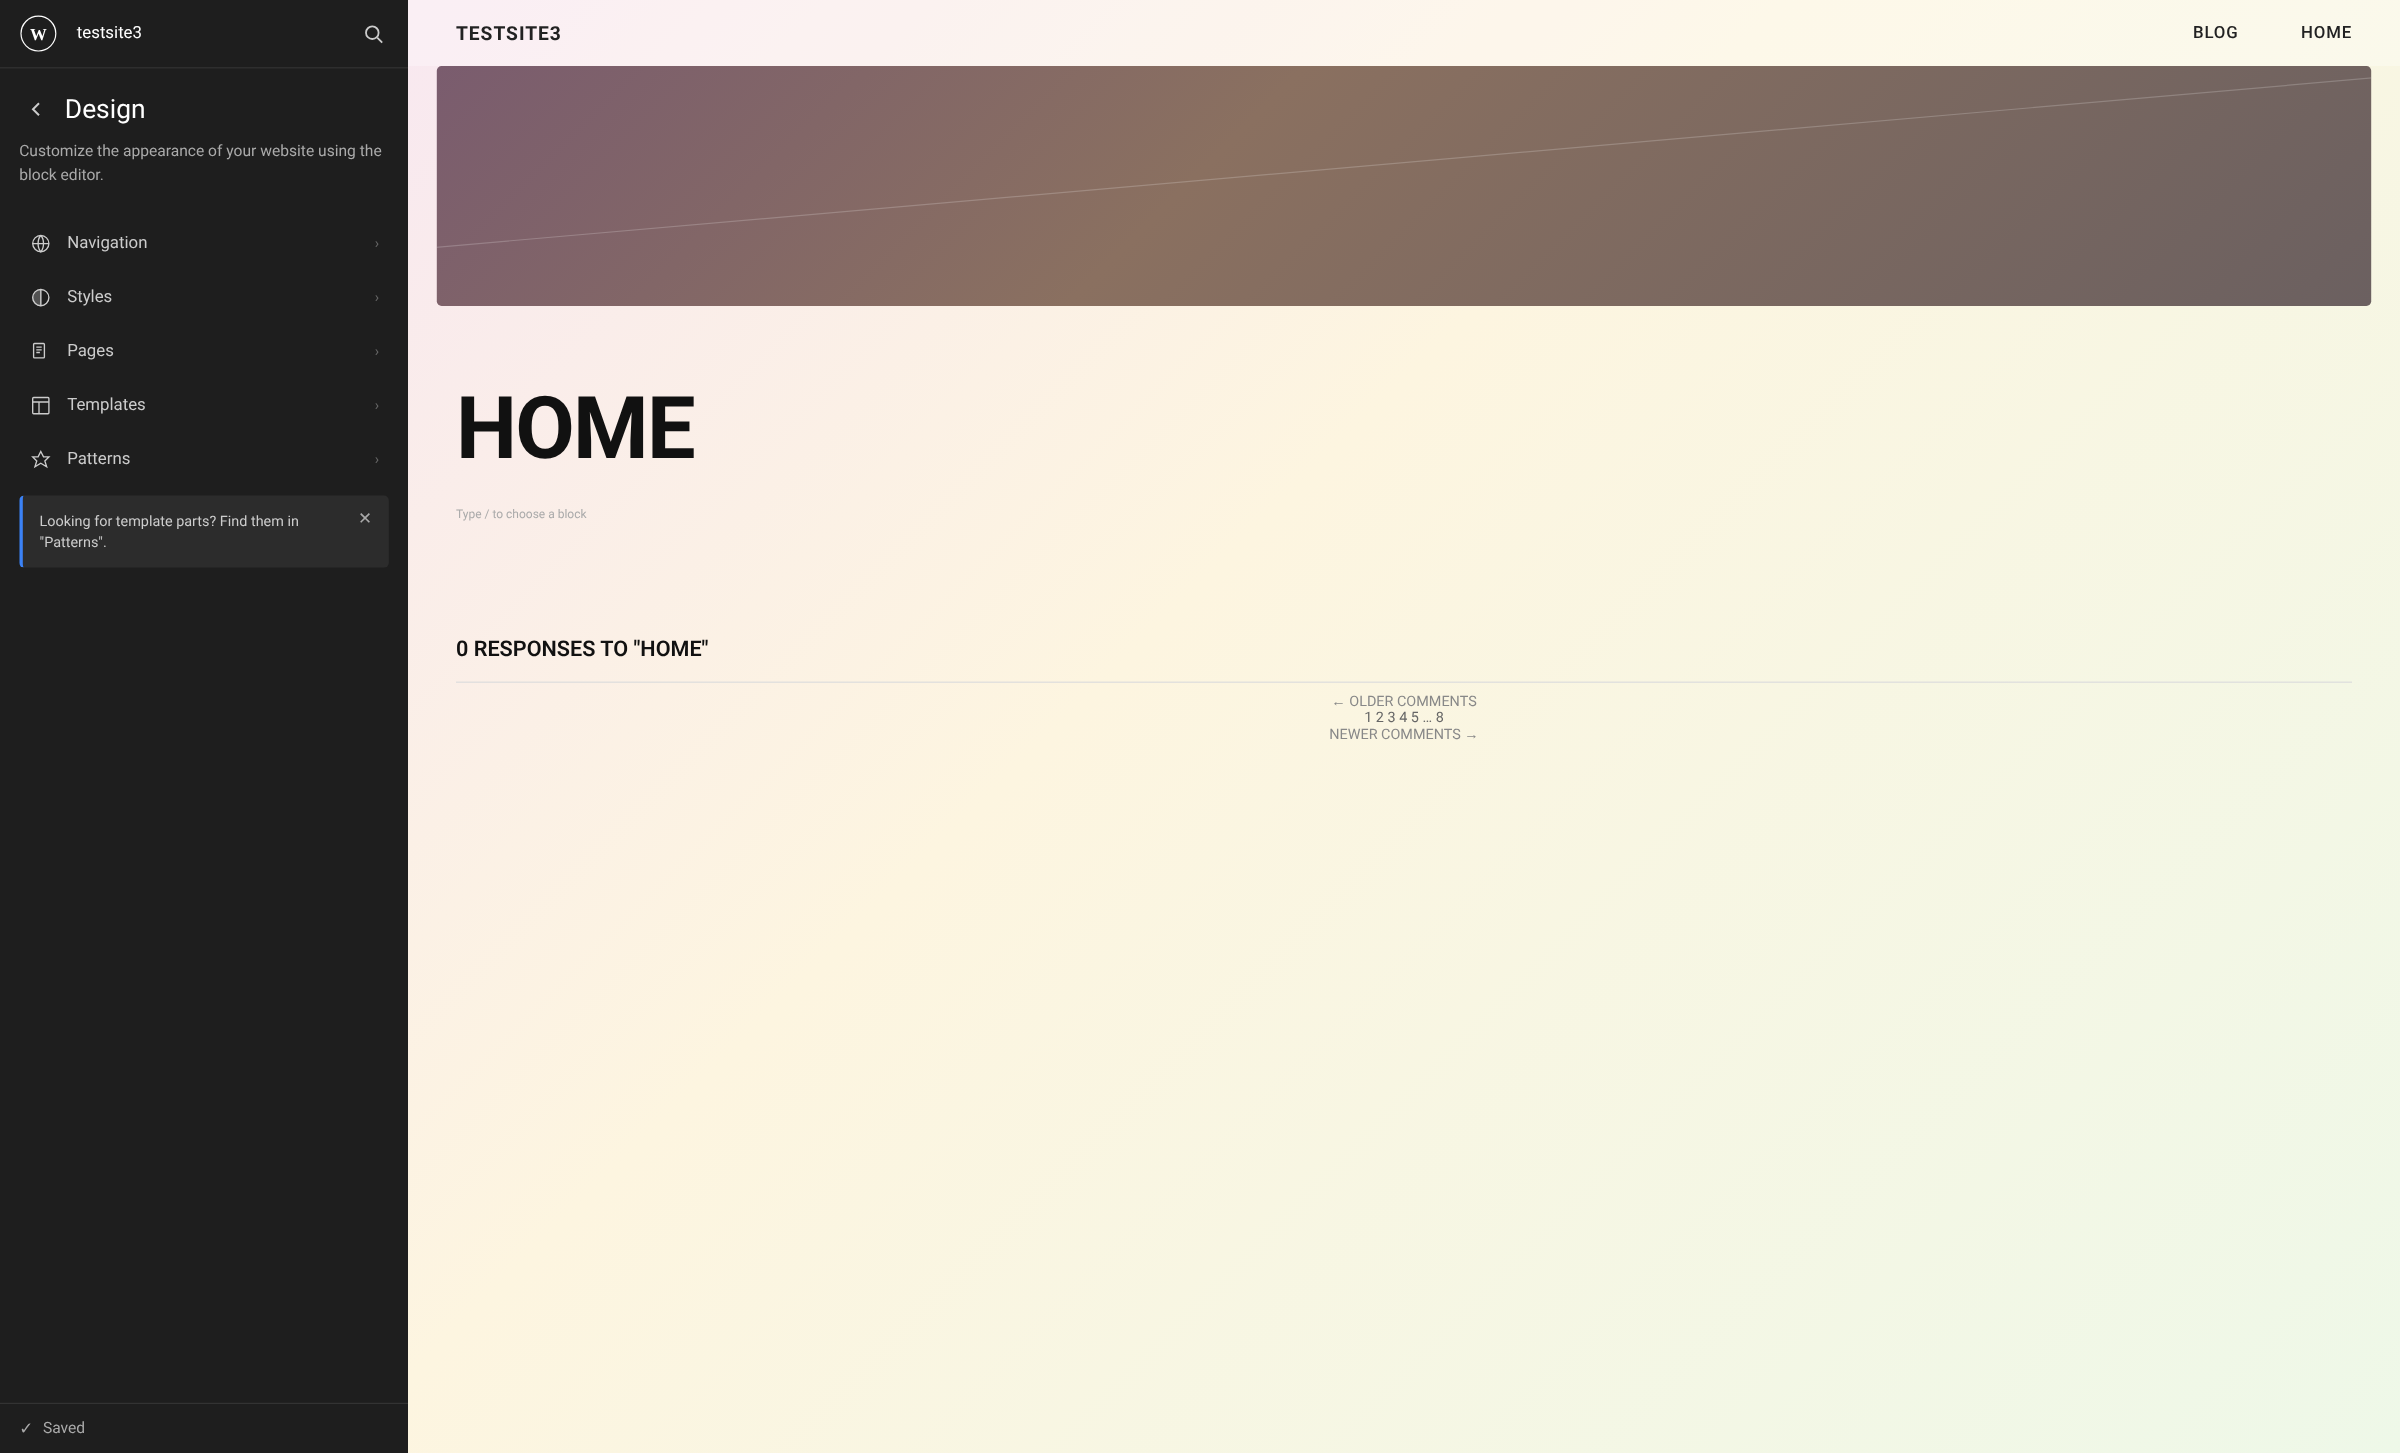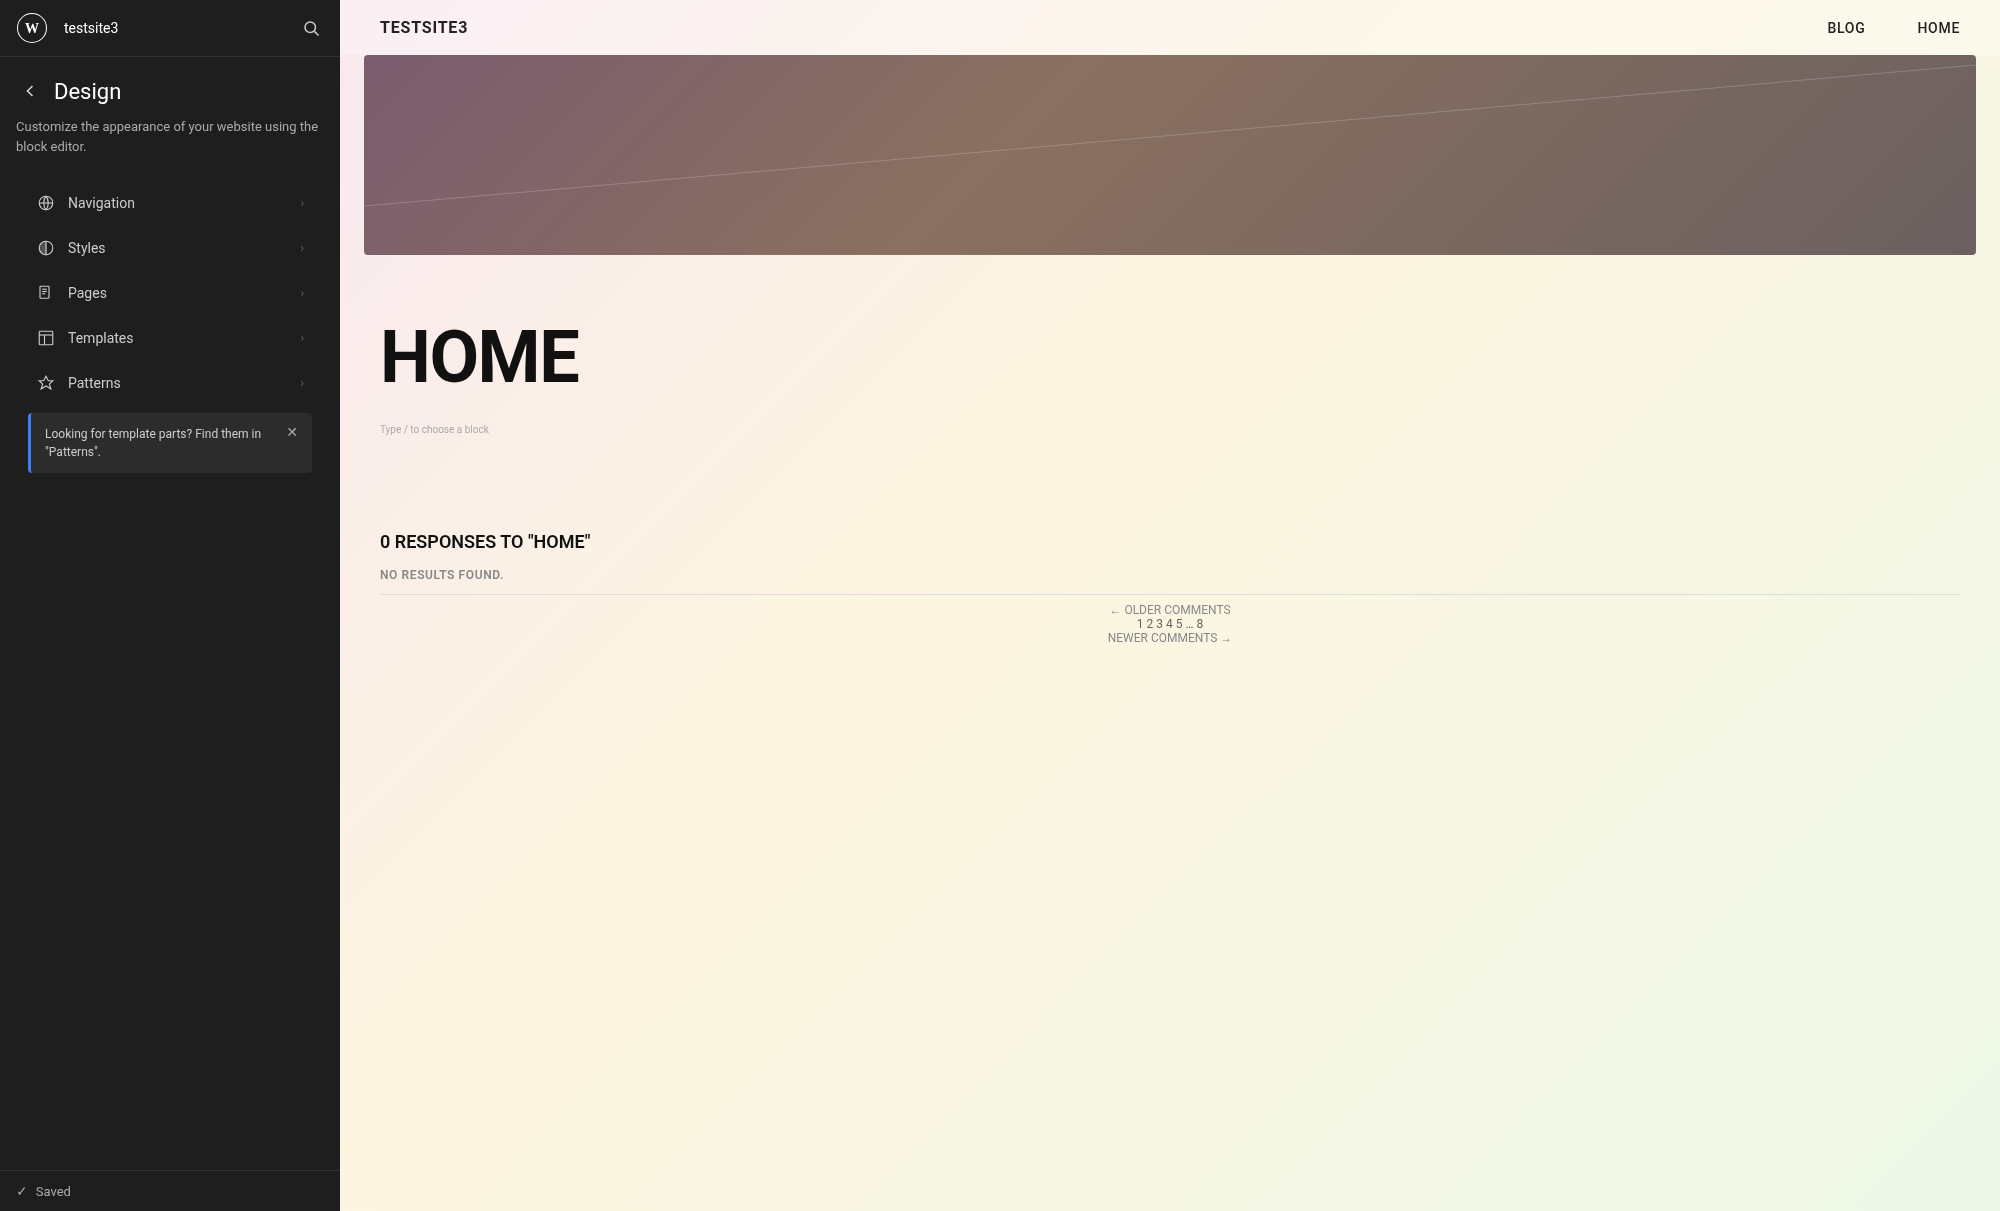--- a/index.html
+++ b/index.html
@@ -80,21 +80,21 @@
     .sidebar-description {
       padding: 0 16px 20px;
       font-size: 13px;
       color: #aaa;
       line-height: 1.5;
     }
 
     .sidebar-nav {
       flex: 1;
       overflow-y: auto;
-      padding: 4px 12px;
+      padding: 4px 0;
     }
 
     .nav-item {
       display: flex;
       align-items: center;
       justify-content: space-between;
       padding: 12px 16px;
       cursor: pointer;
       border-radius: 4px;
       margin: 1px 8px;
@@ -425,21 +425,20 @@
 
   <div class="hero-image"></div>
 
   <div class="page-content">
     <h1 class="page-title">HOME</h1>
     <p class="block-placeholder">Type / to choose a block</p>
   </div>
 
   <div class="comments-section">
     <h3 class="responses-title">0 RESPONSES TO "HOME"</h3>
-    <p class="no-results">NO RESULTS FOUND.</p>
     <div class="pagination-bar">
       <span class="pagination-nav">← OLDER COMMENTS</span>
       <span class="pagination-numbers">1 2 3 4 5 … 8</span>
       <span class="pagination-nav">NEWER COMMENTS →</span>
     </div>
   </div>
 
 </div>
 
 </body></html>

